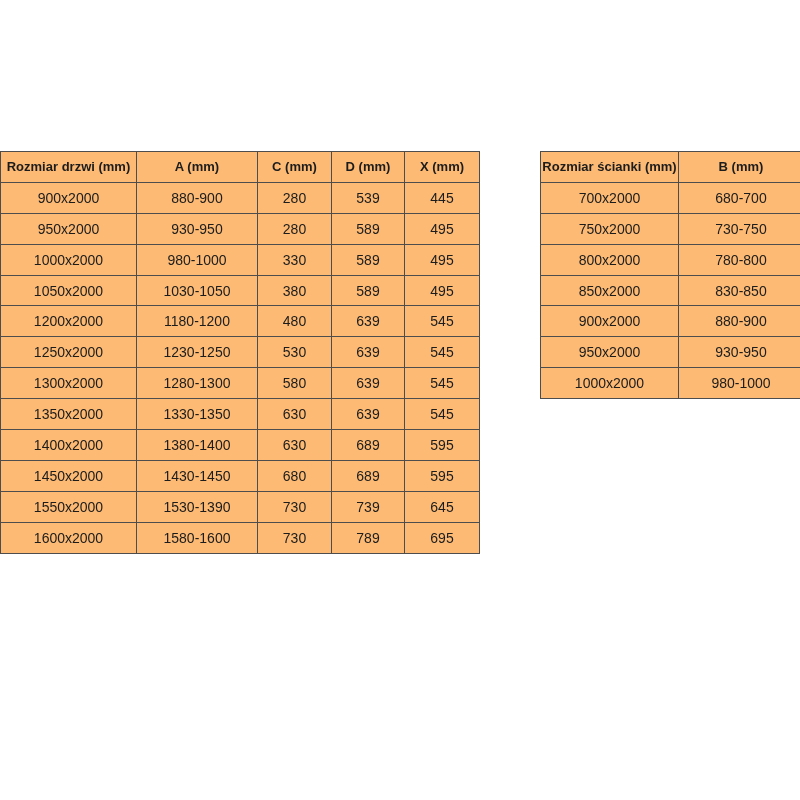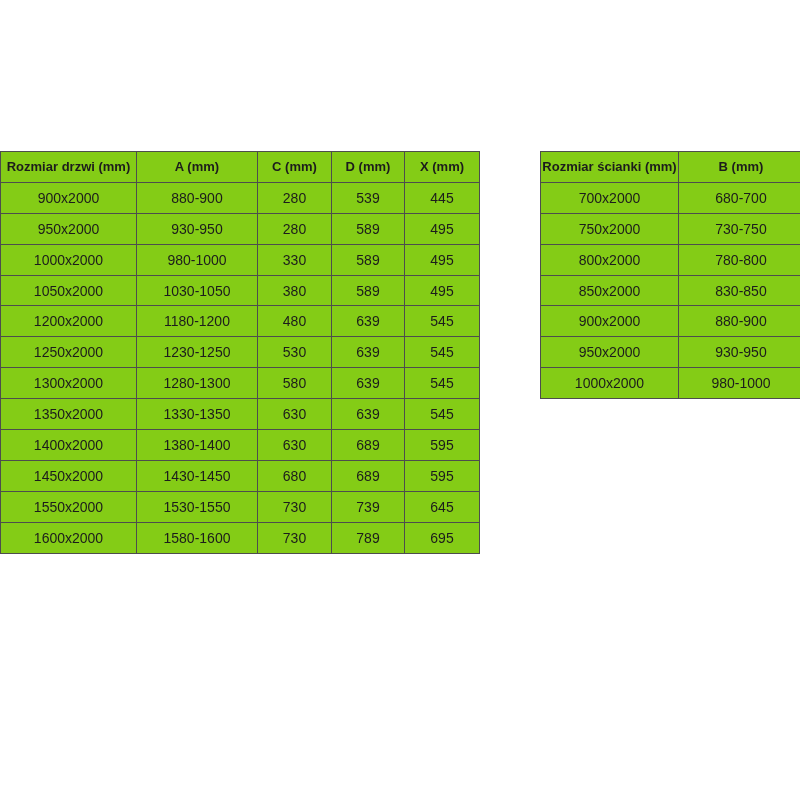--- a/index.html
+++ b/index.html
@@ -8,21 +8,21 @@
     background:#ffffff;
     overflow:hidden;
     position:relative;
     font-family:"Liberation Sans", sans-serif;
   }
   .canvas{position:absolute;inset:0;background:#ffffff;}
   table{
     position:absolute;
     border-collapse:collapse;
     table-layout:fixed;
-    background:#84cc16;
+    background:#fdba74;
   }
   th,td{
     border:1px solid #4d4d4d;
     text-align:center;
     vertical-align:middle;
     color:#1c1c1c;
     padding:0;
     overflow:hidden;
   }
   th{
@@ -127,21 +127,21 @@
         </tr>
         <tr>
           <td>1450x2000</td>
           <td>1430-1450</td>
           <td>680</td>
           <td>689</td>
           <td>595</td>
         </tr>
         <tr>
           <td>1550x2000</td>
-          <td>1530-1550</td>
+          <td>1530-1390</td>
           <td>730</td>
           <td>739</td>
           <td>645</td>
         </tr>
         <tr>
           <td>1600x2000</td>
           <td>1580-1600</td>
           <td>730</td>
           <td>789</td>
           <td>695</td>

